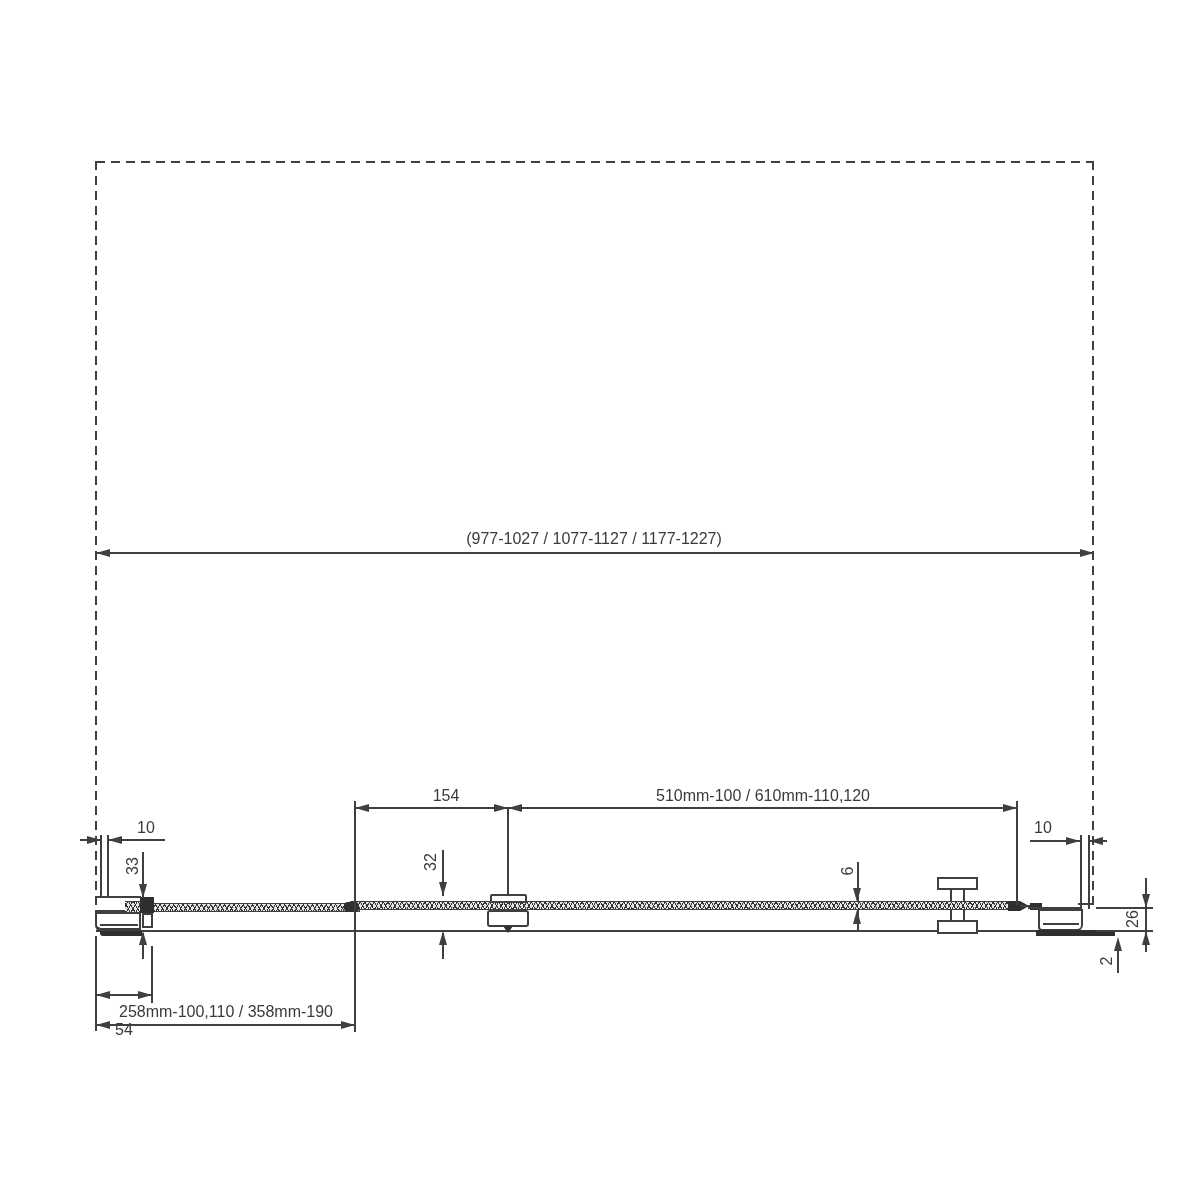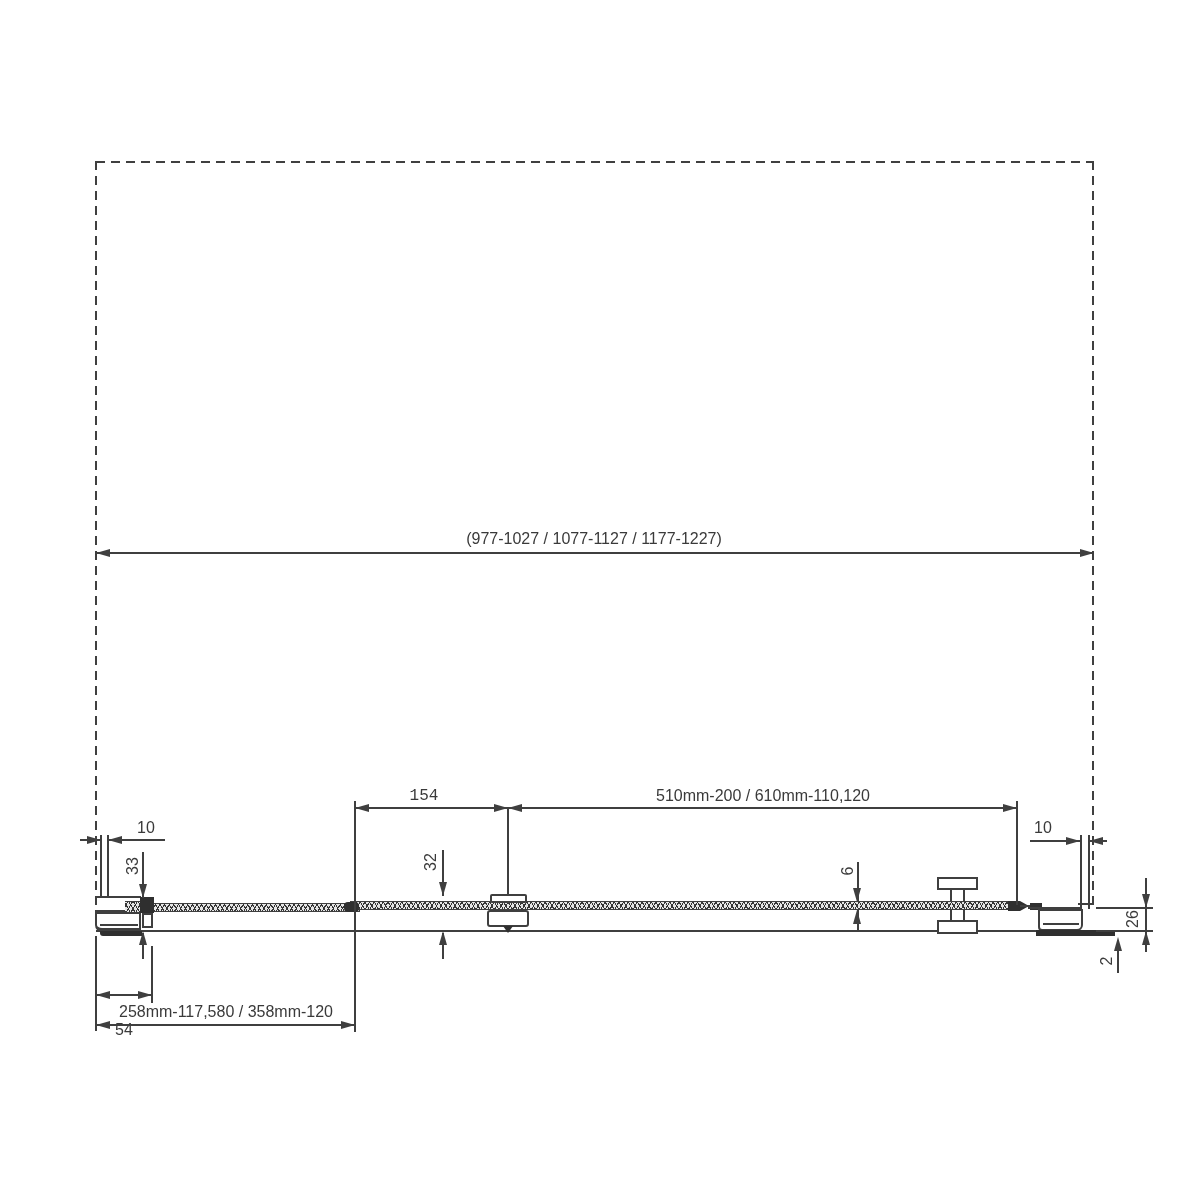--- a/index.html
+++ b/index.html
@@ -106,30 +106,30 @@
   <div class="v" style="left:151px;top:946px;height:57px;"></div>
   <div class="h" style="left:96px;top:994px;width:56px;"></div>
   <div class="ar ar-l" style="left:96px;top:991px;"></div>
   <div class="ar ar-r" style="left:138px;top:991px;"></div>
   <div class="t" style="left:124px;top:1022px;">54</div>
 
   <div class="v" style="left:354px;top:801px;height:231px;"></div>
   <div class="h" style="left:96px;top:1024px;width:259px;"></div>
   <div class="ar ar-l" style="left:96px;top:1021px;"></div>
   <div class="ar ar-r" style="left:341px;top:1021px;"></div>
-  <div class="t" style="left:226px;top:1004px;">258mm-117,580 / 358mm-120</div>
+  <div class="t" style="left:226px;top:1004px;">258mm-100,110 / 358mm-190</div>
 
   <div class="h" style="left:355px;top:807px;width:662px;"></div>
   <div class="ar ar-l" style="left:355px;top:804px;"></div>
   <div class="ar ar-r" style="left:494px;top:804px;"></div>
   <div class="ar ar-l" style="left:508px;top:804px;"></div>
   <div class="ar ar-r" style="left:1003px;top:804px;"></div>
   <div class="v" style="left:1016px;top:801px;height:104px;"></div>
-  <div class="t" style="left:424px;top:788px;font-family:Liberation Mono, monospace;">154</div>
-  <div class="t" style="left:763px;top:788px;">510mm-200 / 610mm-110,120</div>
+  <div class="t" style="left:446px;top:788px;">154</div>
+  <div class="t" style="left:763px;top:788px;">510mm-100 / 610mm-110,120</div>
 
   <div class="v" style="left:442px;top:850px;height:46px;"></div>
   <div class="ar ar-d" style="left:439px;top:882px;"></div>
   <div class="v" style="left:442px;top:933px;height:26px;"></div>
   <div class="ar ar-u" style="left:439px;top:931px;"></div>
   <div class="tv" style="left:431px;top:862px;">32</div>
 
   <div class="v" style="left:857px;top:862px;height:40px;"></div>
   <div class="ar ar-d" style="left:853px;top:888px;"></div>
   <div class="v" style="left:857px;top:910px;height:22px;"></div>

